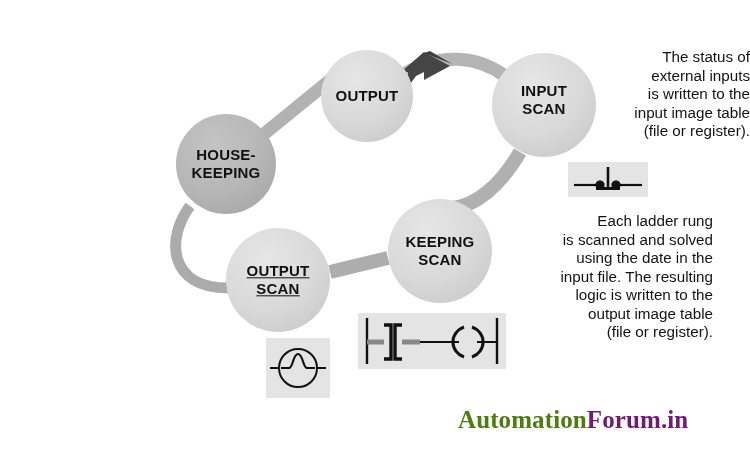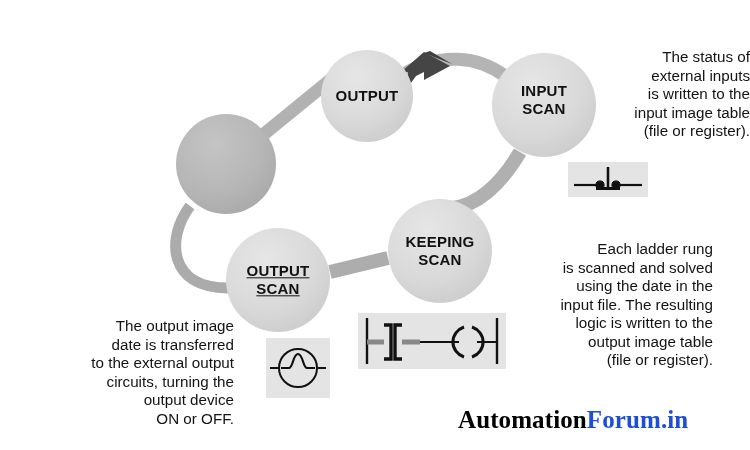--- a/index.html
+++ b/index.html
@@ -60,22 +60,22 @@
 
   
   #logo {
     position: absolute;
     font-family: "Liberation Serif", serif;
     font-weight: bold;
     font-size: 25px;
     letter-spacing: 0.1px;
     white-space: nowrap;
   }
-  #logo .part-a { color: #000000; }
-  #logo .part-b { color: #1d4ed8; }
+  #logo .part-a { color: #4d7c0f; }
+  #logo .part-b { color: #701a75; }
 </style>
 </head>
 <body>
 
 <div id="stage">
 
   <svg id="cycle-svg" viewBox="0 0 750 450" xmlns="http://www.w3.org/2000/svg">
     <defs>
       <radialGradient id="gradLight" cx="38%" cy="30%" r="78%">
         <stop offset="0%" stop-color="#e6e6e6"></stop>
@@ -113,53 +113,49 @@
 
     <g>
       <circle cx="226" cy="164" r="50" fill="url(#gradDark)"></circle>
       <circle cx="367" cy="96" r="46" fill="url(#gradLight)"></circle>
       <circle cx="544" cy="105" r="52" fill="url(#gradLight)"></circle>
       <circle cx="440" cy="251" r="52" fill="url(#gradLight)"></circle>
       <circle cx="278" cy="280" r="52" fill="url(#gradLight)"></circle>
     </g>
   </svg>
 
+  <div class="node-label" style="left:226px; top:164px;">HOUSE-
+KEEPING</div>
 
   <div class="node-label" style="left:367px; top:96px;">OUTPUT</div>
 
   <div class="node-label" style="left:544px; top:100px;">INPUT
 SCAN</div>
 
   <div class="node-label" style="left:440px; top:251px;">KEEPING
 SCAN</div>
 
   <div class="node-label" style="left:278px; top:280px;text-decoration:underline;">OUTPUT
 SCAN</div>
 
 
   <div class="note left-align" style="left:608px; top:48px; width:142px;">The status of
 external inputs
 is written to the
 input image table
 (file or register).</div>
 
-  <div class="note left-align" style="left:513px; top:212px; width:200px;margin-top:28px;">Each ladder rung
+  <div class="note left-align" style="left:513px; top:212px; width:200px;">Each ladder rung
 is scanned and solved
 using the date in the
 input file. The resulting
 logic is written to the
 output image table
 (file or register).</div>
 
-  <div class="note right-align" style="left:63px; top:317px; width:171px;">The output image
-date is transferred
-to the external output
-circuits, turning the
-output device
-ON or OFF.</div>
 
   <div class="symbol-box" style="left:568px; top:162px; width:80px; height:35px;">
     <svg viewBox="0 0 80 35" xmlns="http://www.w3.org/2000/svg">
       <g stroke="#111" fill="#111">
         <line x1="6" y1="23" x2="30" y2="23" stroke-width="2.2"></line>
         <line x1="50" y1="23" x2="74" y2="23" stroke-width="2.2"></line>
         <line x1="28" y1="26.5" x2="52" y2="26.5" stroke-width="3"></line>
         <line x1="40" y1="5" x2="40" y2="26" stroke-width="2.6"></line>
         <circle cx="32" cy="23" r="4.1"></circle>
         <circle cx="48" cy="23" r="4.1"></circle>

